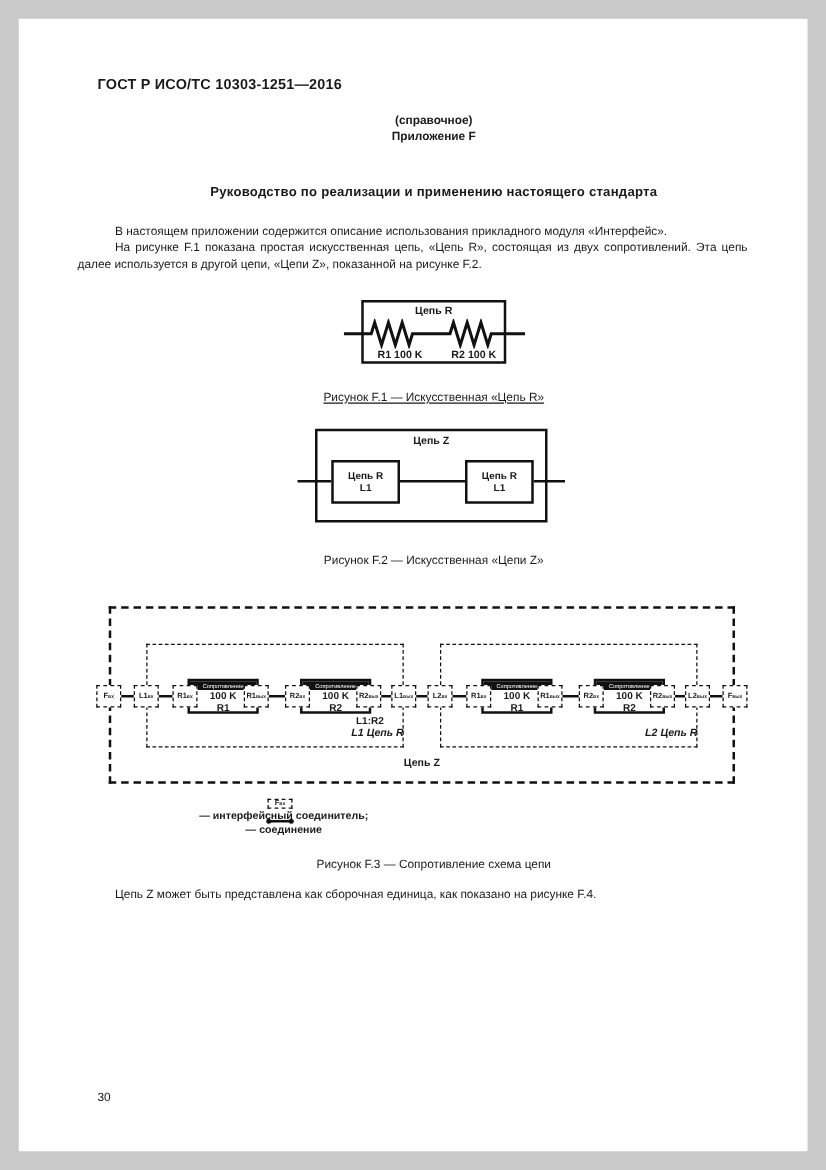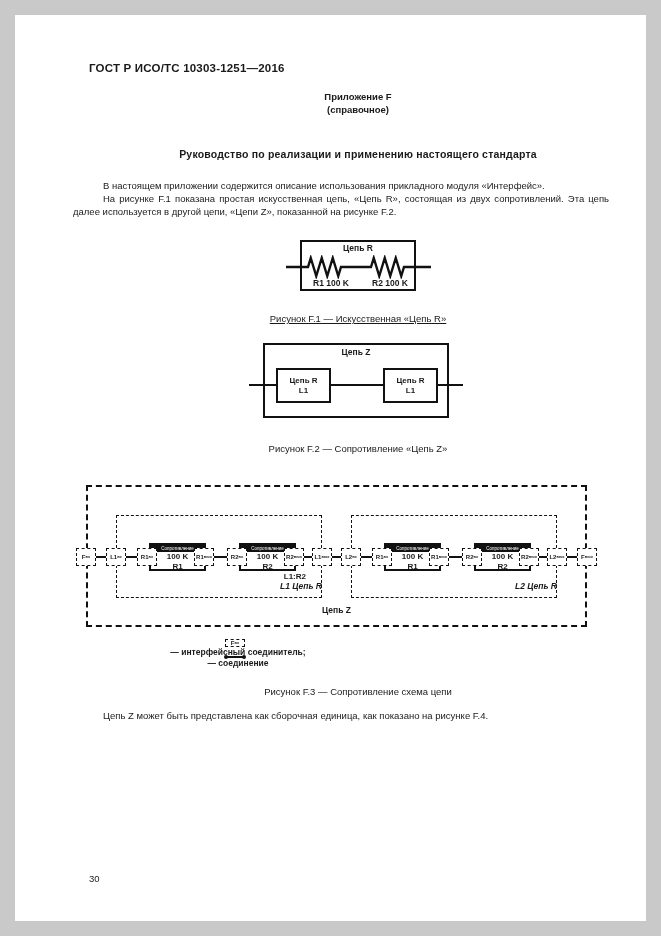--- a/index.html
+++ b/index.html
@@ -1,18 +1,18 @@
 <!DOCTYPE html>
 <html><head>
 <meta charset="utf-8">
 <style>
   html,body{margin:0;padding:0;background:#e8e8e8;}
   .frame{position:relative;width:661px;height:936px;background:#c9c9c9;font-family:"Liberation Sans",sans-serif;color:#1a1a1a;}
   .page{position:absolute;left:15px;top:15px;width:631px;height:906px;background:#ffffff;}
-  .abs{position:absolute;margin-left:11px;}
+  .abs{position:absolute;}
   .hdr{font-size:11.5px;font-weight:bold;letter-spacing:.2px;}
   .centerband{left:62px;width:570px;text-align:center;}
   .appx{font-size:9.5px;font-weight:bold;line-height:13px;}
   .title{font-size:10.5px;font-weight:bold;letter-spacing:.2px;}
   .para{left:62px;width:536px;font-size:9.5px;line-height:13.2px;text-align:justify;}
   .para .ind{display:block;text-indent:30px;}
   .caption{font-size:9.5px;}
   
   .f1{left:275px;top:240px;width:145px;height:56px;}
   .f1 .box{position:absolute;left:14px;top:0;width:116px;height:51px;border:2px solid #111;box-sizing:border-box;}
@@ -20,21 +20,21 @@
   .f1 svg{position:absolute;left:0;top:15px;}
   .f1 .rlab{position:absolute;top:38px;font-size:8.5px;font-weight:bold;text-align:center;width:62px;}
   
   .f2{left:238px;top:343px;width:214px;height:76px;}
   .f2 .wire{position:absolute;left:0;top:41px;width:214px;height:2px;background:#111;}
   .f2 .obox{position:absolute;left:14px;top:0;width:186px;height:75px;border:2px solid #111;box-sizing:border-box;}
   .f2 .olbl{position:absolute;left:14px;top:4px;width:186px;text-align:center;font-size:8.5px;font-weight:bold;}
   .f2 .iblock{position:absolute;top:25px;width:55px;height:35px;border:2.5px solid #111;box-sizing:border-box;background:#fff;
       display:flex;flex-direction:column;align-items:center;justify-content:center;font-size:8px;font-weight:bold;line-height:9.5px;}
   
-  .f3{left:66px;top:485px;width:522px;height:145px;}
+  .f3{left:78px;top:485px;width:522px;height:145px;}
   .f3 .outer{position:absolute;left:9px;top:0;width:501px;height:142px;border:2px dashed #111;box-sizing:border-box;}
   .f3 .group{position:absolute;top:30px;width:206px;height:83px;border:1.5px dashed #111;box-sizing:border-box;}
   .f3 .chainline{position:absolute;left:9px;top:71px;width:501px;height:2px;background:#111;z-index:1;}
   .rblock{position:absolute;top:58px;width:57px;height:28px;border:2px solid #111;box-sizing:border-box;background:#fff;z-index:2;text-align:center;}
   .rhead{height:7px;line-height:7px;background:#111;color:#fff;font-size:4.5px;overflow:hidden;white-space:nowrap;}
   .rval,.rname{font-size:8px;font-weight:bold;line-height:10px;}
   .conn{position:absolute;top:63px;width:20px;height:18px;border:1.5px dashed #111;box-sizing:border-box;background:#fff;z-index:3;
       display:flex;align-items:center;justify-content:center;font-size:6px;font-weight:bold;white-space:nowrap;overflow:hidden;}
   .conn sub{font-size:4px;line-height:4px;}
   .glabel{position:absolute;top:96px;text-align:right;font-size:8.5px;font-weight:bold;z-index:2;font-style:italic;}
@@ -54,22 +54,22 @@
 </style>
 </head>
 <body>
 
 <div class="frame">
   <div class="page"></div>
 
   <div class="abs hdr" style="left:78px;top:62px;">ГОСТ Р ИСО/ТС 10303-1251—2016</div>
 
   <div class="abs centerband appx" style="top:90px;">
+    <div>(справочное)</div>
     <div>Приложение F</div>
-    <div>(справочное)</div>
   </div>
 
   <div class="abs centerband title" style="top:148px;">Руководство по реализации и применению настоящего стандарта</div>
 
   <div class="abs para" style="top:179px;">
     <span class="ind">В настоящем приложении содержится описание использования прикладного модуля «Интерфейс».</span>
     <span class="ind">На рисунке F.1 показана простая искусственная цепь, «Цепь R», состоящая из двух сопротивлений. Эта цепь далее используется в другой цепи, «Цепи Z», показанной на рисунке F.2.</span>
   </div>
 
   <div class="abs f1">
@@ -89,21 +89,21 @@
     <div class="olbl">Цепь Z</div>
     <div class="iblock" style="left:27px;">
       <span>Цепь R</span>
       <span>L1</span>
     </div>
     <div class="iblock" style="left:134px;">
       <span>Цепь R</span>
       <span>L1</span>
     </div>
   </div>
-  <div class="abs centerband caption" style="top:443px;">Рисунок F.2 — Сопротивление «Цепь Z»</div>
+  <div class="abs centerband caption" style="top:443px;">Рисунок F.2 — Искусственная «Цепи Z»</div>
 
 
   <div class="abs f3">
     <div class="outer"></div>
     <div class="group" style="left:39px;"></div>
     <div class="group" style="left:274px;"></div>
     <div class="chainline"></div>
 
     <div class="rblock" style="left:72px;">
       <div class="rhead">Сопротивление</div>

